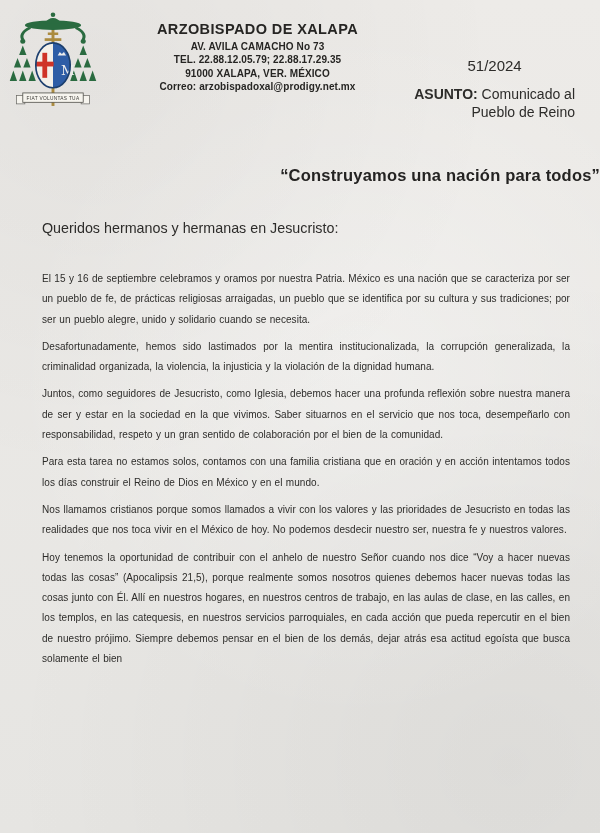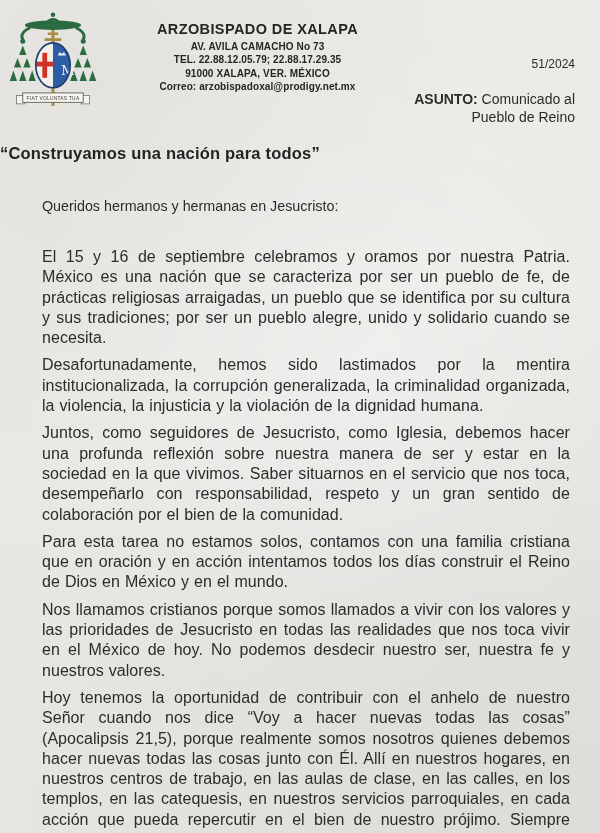--- a/index.html
+++ b/index.html
@@ -41,40 +41,40 @@
     letter-spacing: 0.4px;
     margin-bottom: 3px;
   }
   .org-line { font-size: 10px; line-height: 13.3px; letter-spacing: 0.1px; }
 
   .ref-block {
     position: absolute;
     right: 25px; top: 57px;
     text-align: right;
   }
-  .ref-number { font-size: 12px; margin-bottom: 20px; }
+  .ref-number { font-size: 15px; margin-bottom: 12px; text-align: center; }
   .subject { font-size: 14px; line-height: 17.5px; }
   .subject-label { font-weight: bold; }
 
   
   .title {
-    margin-top: 9px;
-    text-align: left;
+    margin-top: 31px;
+    text-align: right;
     font-size: 16.5px;
     font-weight: bold;
     letter-spacing: 0.2px;
     color: #242322;
   }
   .salutation {
     margin: 35px 30px 0 42px;
     font-size: 14.3px;
   }
   .paragraphs { margin: 33px 30px 0 42px; }
   .para {
-    font-size: 16px;
+    font-size: 10px;
     line-height: 20.3px;
     text-align: justify;
     margin-bottom: 7px;
     letter-spacing: 0.05px;
     word-spacing: 0.5px;
   }
 </style>
 </head>
 <body>
 

